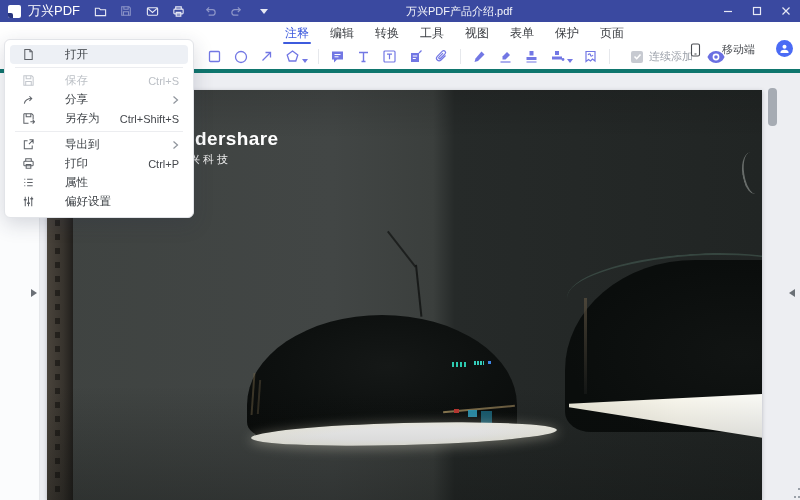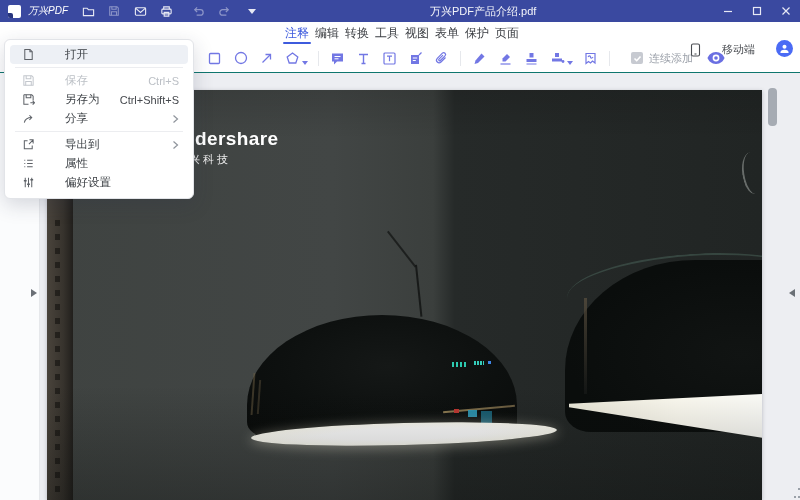--- a/index.html
+++ b/index.html
@@ -2,44 +2,44 @@
 <html><head>
 <meta charset="utf-8">
 <style>
   * { margin:0; padding:0; box-sizing:border-box; }
   html,body { width:800px; height:500px; overflow:hidden; font-family:"Liberation Sans","DejaVu Sans",sans-serif; background:#edeef2; }
 
   
   .titlebar { position:relative; height:22px; background:#3a49a0; display:flex; align-items:center; color:#fff; }
   .app-logo { position:relative; width:13px; height:13px; background:#fff; border-radius:2px; margin-left:8px; flex:none; }
   .app-logo::after { content:""; position:absolute; left:0; bottom:0; width:5px; height:5px; background:#27357e; border-radius:0 2px 0 2px; }
-  .app-name { font-size:10px; margin:0 13px 0 7px; color:#fff;font-style:italic; }
+  .app-name { font-size:13px; margin:0 13px 0 7px; color:#fff; }
   .qbar { display:flex; align-items:center; gap:12px; }
   .qico { width:14px; height:14px; display:flex; align-items:center; justify-content:center; color:#fff; opacity:.88; cursor:default; }
   .qico.dim { opacity:.42; }
   .qico svg { display:block; }
   .caret-down { width:0; height:0; border-left:4px solid transparent; border-right:4px solid transparent; border-top:5px solid #fff; margin-left:4px; }
-  .doc-title { position:absolute; left:406px; top:0; height:14px; line-height:22px; font-size:11px; color:rgba(255,255,255,.95);margin-left:24px; }
+  .doc-title { position:absolute; left:406px; top:0; height:14px; line-height:22px; font-size:11px; color:rgba(255,255,255,.95); }
   .winbtns { position:absolute; right:0; top:0; height:22px; display:flex; }
   .winbtn { width:29px; height:22px; display:flex; align-items:center; justify-content:center; color:#e7e9f5; }
 
   
   .menubar { position:relative; height:22px; background:#fff; font-size:12px; color:#3a3d42; }
   .menus { position:absolute; left:10px; top:0; height:22px; display:flex; align-items:center; gap:24px; }
   .menu-item { padding:0 4px; cursor:default; }
-  .tabs { position:absolute; left:283px; top:0; height:22px; display:flex; align-items:center; gap:2px; }
+  .tabs { position:absolute; left:283px; top:0; height:22px; display:flex; align-items:center; gap:17px; }
   .tab { position:relative; padding:0 2px; cursor:default; }
   .tab.active { color:#3e5bdd; }
   .tab.active::after { content:""; position:absolute; left:0; right:0; bottom:-2px; height:2px; background:#3e5bdd; border-radius:1px; }
   .mb-right { position:absolute; right:7px; top:13px; height:22px; display:flex; align-items:flex-end; gap:21px; }
   .mobile-label { font-size:11px; color:#4a4d52; }
   .avatar { width:17px; height:17px; border-radius:50%; background:#4b6bf5; display:flex; align-items:center; justify-content:center; }
 
   
-  .toolbar { height:29px; background:#fff; border-bottom:1px solid #0f766e; display:flex; align-items:center; padding-left:203px; }
+  .toolbar { height:29px; background:#fff; border-bottom:4px solid #0f766e; display:flex; align-items:center; padding-left:203px; }
   .tbi { width:23px; height:23px; display:flex; align-items:center; justify-content:center; color:#7277e4; flex:none; }
   .tbi.wide { width:30px; }
   .tdiv { width:1px; height:15px; background:#e6e8ec; margin:0 7px; flex:none; }
   .tb-caret { width:0; height:0; border-left:3px solid transparent; border-right:3px solid transparent; border-top:4px solid #7277e4; margin-left:2px; align-self:flex-end; margin-bottom:5px; }
   .grp { display:flex; align-items:center; gap:3px; }
   .cont-add { display:flex; align-items:center; gap:6px; margin-left:14px; }
   .cbx { width:12px; height:12px; background:#c7cad1; border-radius:2px; display:flex; align-items:center; justify-content:center; }
   .cont-label { font-size:11px; color:#9ba0a9; }
   .eye-wrap { margin-left:14px; display:flex; align-items:center; }
 
@@ -383,62 +383,73 @@
           <path d="M4.5 2v3h5V2M4 12V8h6v4"></path>
         </svg>
     </span>
     <span class="lbl">保存</span>
     <span class="rt">Ctrl+S</span>
   </div>
 
   <div class="mi">
     <span class="ic">
       <svg width="13" height="13" viewBox="0 0 14 14" fill="none" stroke="currentColor" stroke-width="1.1">
+          <path d="M2.5 11.5C3.2 7.5 6 6 10.5 6"></path>
+          <path d="M8 3.5 10.5 6 8 8.5"></path>
+        </svg>
+    </span>
+    <span class="lbl">分享</span>
+    <span class="rt">
+      <svg width="7" height="10" viewBox="0 0 7 10" fill="none" stroke="#8f949c" stroke-width="1.2">
+          <path d="M1.5 1.5 5.5 5 1.5 8.5"></path>
+        </svg>
+    </span>
+  </div>
+
+  <div class="mi">
+    <span class="ic">
+      <svg width="13" height="13" viewBox="0 0 14 14" fill="none" stroke="currentColor" stroke-width="1.1">
           <path d="M2 2h8.5L12 3.5V8"></path>
           <path d="M2 2v10h5"></path>
           <path d="M4.5 2v3h5V2"></path>
           <path d="M9 10.5h4M11.5 8.5l2 2-2 2"></path>
         </svg>
     </span>
     <span class="lbl">另存为</span>
     <span class="rt">Ctrl+Shift+S</span>
   </div>
 
-  <div class="mi">
-    <span class="ic">
-      <svg width="13" height="13" viewBox="0 0 14 14" fill="none" stroke="currentColor" stroke-width="1.1">
-          <path d="M2.5 11.5C3.2 7.5 6 6 10.5 6"></path>
-          <path d="M8 3.5 10.5 6 8 8.5"></path>
-        </svg>
-    </span>
-    <span class="lbl">分享</span>
-    <span class="rt">
-      <svg width="7" height="10" viewBox="0 0 7 10" fill="none" stroke="#8f949c" stroke-width="1.2">
-          <path d="M1.5 1.5 5.5 5 1.5 8.5"></path>
-        </svg>
-    </span>
-  </div>
-
   <div class="mdiv"></div>
 
   <div class="mi">
     <span class="ic">
       <svg width="13" height="13" viewBox="0 0 14 14" fill="none" stroke="currentColor" stroke-width="1.1">
           <path d="M6 3H2.5v8.5H11V8"></path>
           <path d="M8 2h4v4M12 2 7.5 6.5"></path>
         </svg>
     </span>
     <span class="lbl">导出到</span>
     <span class="rt">
       <svg width="7" height="10" viewBox="0 0 7 10" fill="none" stroke="#8f949c" stroke-width="1.2">
           <path d="M1.5 1.5 5.5 5 1.5 8.5"></path>
         </svg>
     </span>
   </div>
 
+  <div class="mi">
+    <span class="ic">
+      <svg width="13" height="13" viewBox="0 0 14 14" fill="none" stroke="currentColor" stroke-width="1.1">
+          <path d="M4 4.5V2h6v2.5"></path>
+          <rect x="2" y="4.5" width="10" height="5" rx="1"></rect>
+          <path d="M4.5 8h5v4h-5z"></path>
+        </svg>
+    </span>
+    <span class="lbl">打印</span>
+    <span class="rt">Ctrl+P</span>
+  </div>
 
   <div class="mi">
     <span class="ic">
       <svg width="13" height="13" viewBox="0 0 14 14" fill="none" stroke="currentColor" stroke-width="1.1">
           <path d="M5.5 3.5h6M5.5 7h6M5.5 10.5h6"></path>
           <path d="M2.5 3.5h1M2.5 7h1M2.5 10.5h1"></path>
         </svg>
     </span>
     <span class="lbl">属性</span>
   </div>

